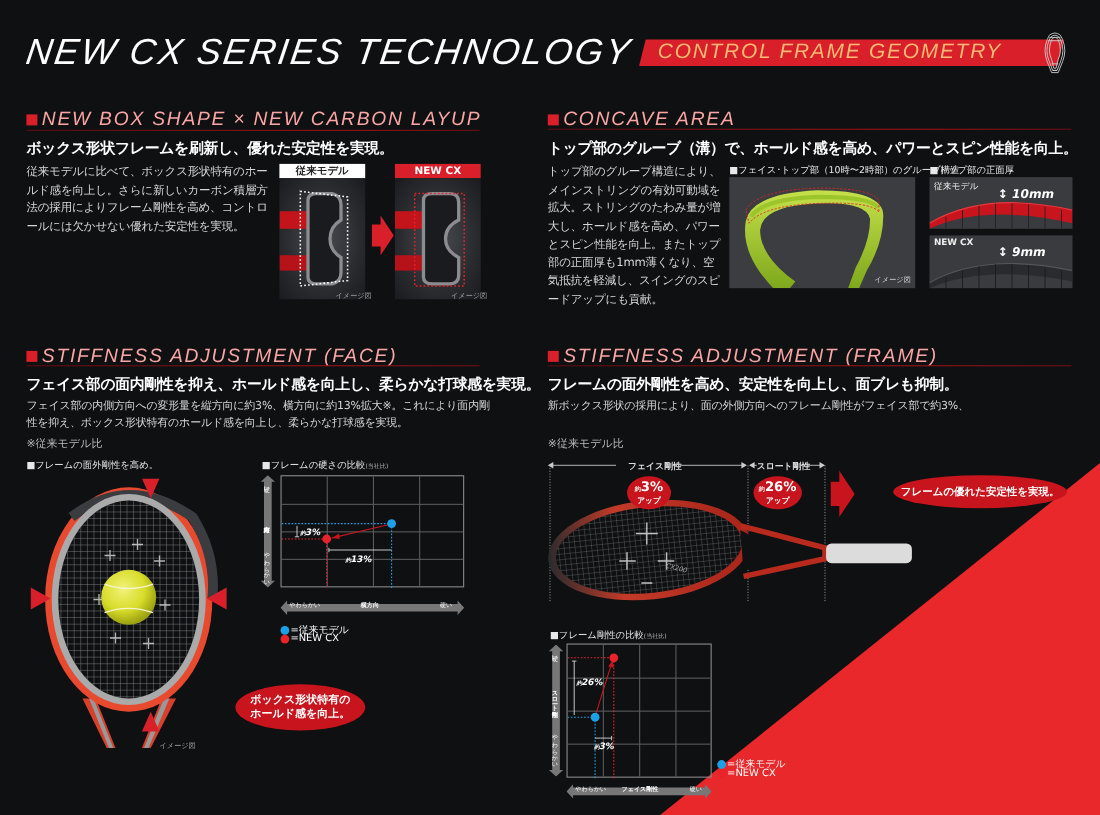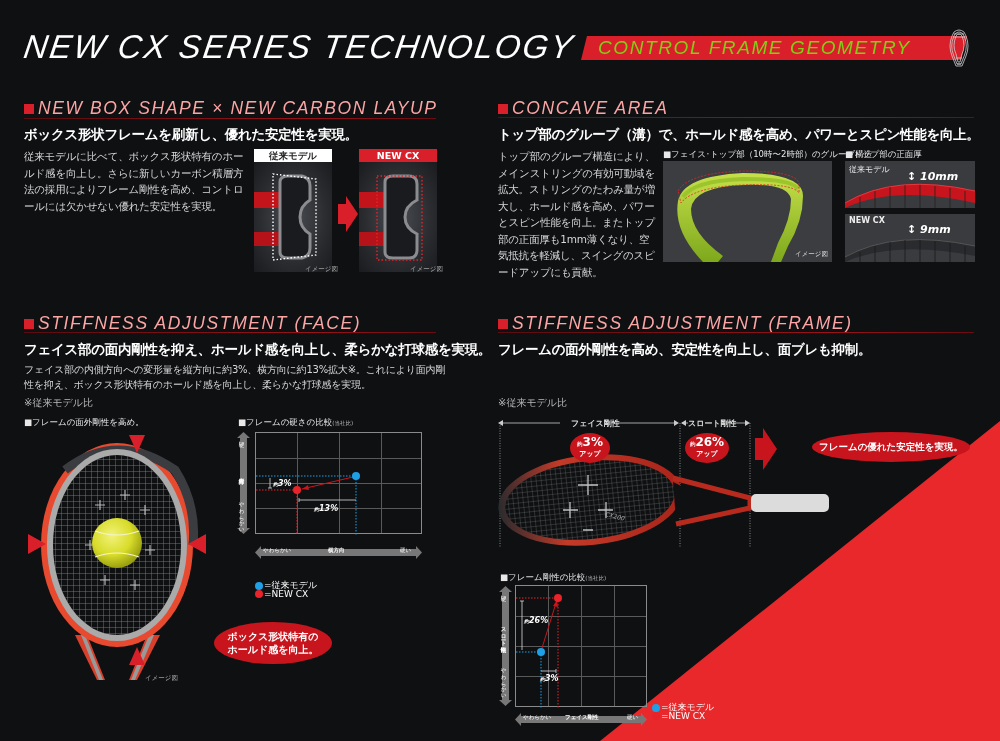--- a/index.html
+++ b/index.html
@@ -12,21 +12,21 @@
   .main-title {
     left: 24px; top: 28px; font-size: 33px; font-style: italic; letter-spacing: 2px;
     font-family: "Liberation Sans", sans-serif; font-weight: 400; color: #fff; transform: skewX(-8deg);
     white-space: nowrap;
   }
   .header-banner {
     left: 584px; top: 36px; width: 380px; height: 24px; background: #d9202a;
     transform: skewX(-14deg); transform-origin: left;
   }
   .banner-text {
-    left: 598px; top: 37px; font-size: 19px; letter-spacing: 1.6px; color: #84cc16;
+    left: 598px; top: 37px; font-size: 19px; letter-spacing: 1.6px; color: #fdba74;
     font-family: "Liberation Sans", sans-serif; font-style: italic; white-space: nowrap;
   }
   .header-logo { left: 944px; top: 28px; width: 30px; height: 42px; }
 
   
   .sec-head {
     font-family: "Liberation Sans", sans-serif; font-style: italic; font-size: 17.5px; letter-spacing: 1.6px;
     color: #fca5a5; white-space: nowrap; display: flex; align-items: center;
   }
   .sec-head .sq { width: 10px; height: 10px; background: #d9202a; margin-right: 4px; display: inline-block; }
@@ -47,21 +47,21 @@
 
   
   .concave-img { background: #3c3d40; overflow: hidden; }
   .thick-panel { background: #3a3b3e; overflow: hidden; }
 
   
   .chart-grid { border: 1px solid #8a8a8a; }
   .grid-v, .grid-h { position: absolute; background: #5a5a5a; }
   .grid-v { width: 1px; top: 0; bottom: 0; }
   .grid-h { height: 1px; left: 0; right: 0; }
-  .legend-item { font-size: 9px; color: #fff; display: flex; align-items: center; white-space: nowrap; margin-top: 13px; }
+  .legend-item { font-size: 9px; color: #fff; display: flex; align-items: center; white-space: nowrap; }
   .dot { width: 8px; height: 8px; border-radius: 50%; display: inline-block; margin-right: 1px; }
 
   .red-oval {
     background: #c8151d; border-radius: 50%; color: #fff; font-weight: bold; text-align: center;
     display: flex; flex-direction: column; justify-content: center; align-items: center;
   }
   .red-triangle {
     right: 0; bottom: 0; width: 0; height: 0;
     border-style: solid; border-width: 0 0 320px 400px;
     border-color: transparent transparent #e8282b transparent;
@@ -297,20 +297,21 @@
   <div>ホールド感を向上。</div>
 </div>
 
 <div class="abs sec-head" style="left:498px; top:313px;">
   <span class="sq"></span>
   <span>STIFFNESS ADJUSTMENT (FRAME)</span>
 </div>
 <div class="abs sec-rule" style="left:498px; top:332px; width:476px;"></div>
 <div class="abs sec-sub" style="left:498px; top:341px;">フレームの面外剛性を高め、安定性を向上し、面ブレも抑制。</div>
 <div class="abs body-text" style="left:498px; top:362px; font-size:10px; line-height:15px; white-space:nowrap;">
+  <div>新ボックス形状の採用により、面の外側方向へのフレーム剛性がフェイス部で約3%、</div>
 </div>
 <div class="abs note" style="left:498px; top:396px;">※従来モデル比</div>
 
 <svg class="abs" style="left:498px; top:417px;" width="260" height="130" viewBox="0 0 260 130">
   <line x1="2" y1="6" x2="62" y2="6" stroke="#ccc" stroke-width="0.8"></line>
   <line x1="120" y1="6" x2="178" y2="6" stroke="#ccc" stroke-width="0.8"></line>
   <polygon points="0,6 5,3 5,9" fill="#ccc"></polygon>
   <polygon points="181,6 176,3 176,9" fill="#ccc"></polygon>
   <line x1="184" y1="6" x2="190" y2="6" stroke="#ccc" stroke-width="0.8"></line>
   <polygon points="183,6 188,3 188,9" fill="#ccc"></polygon>

